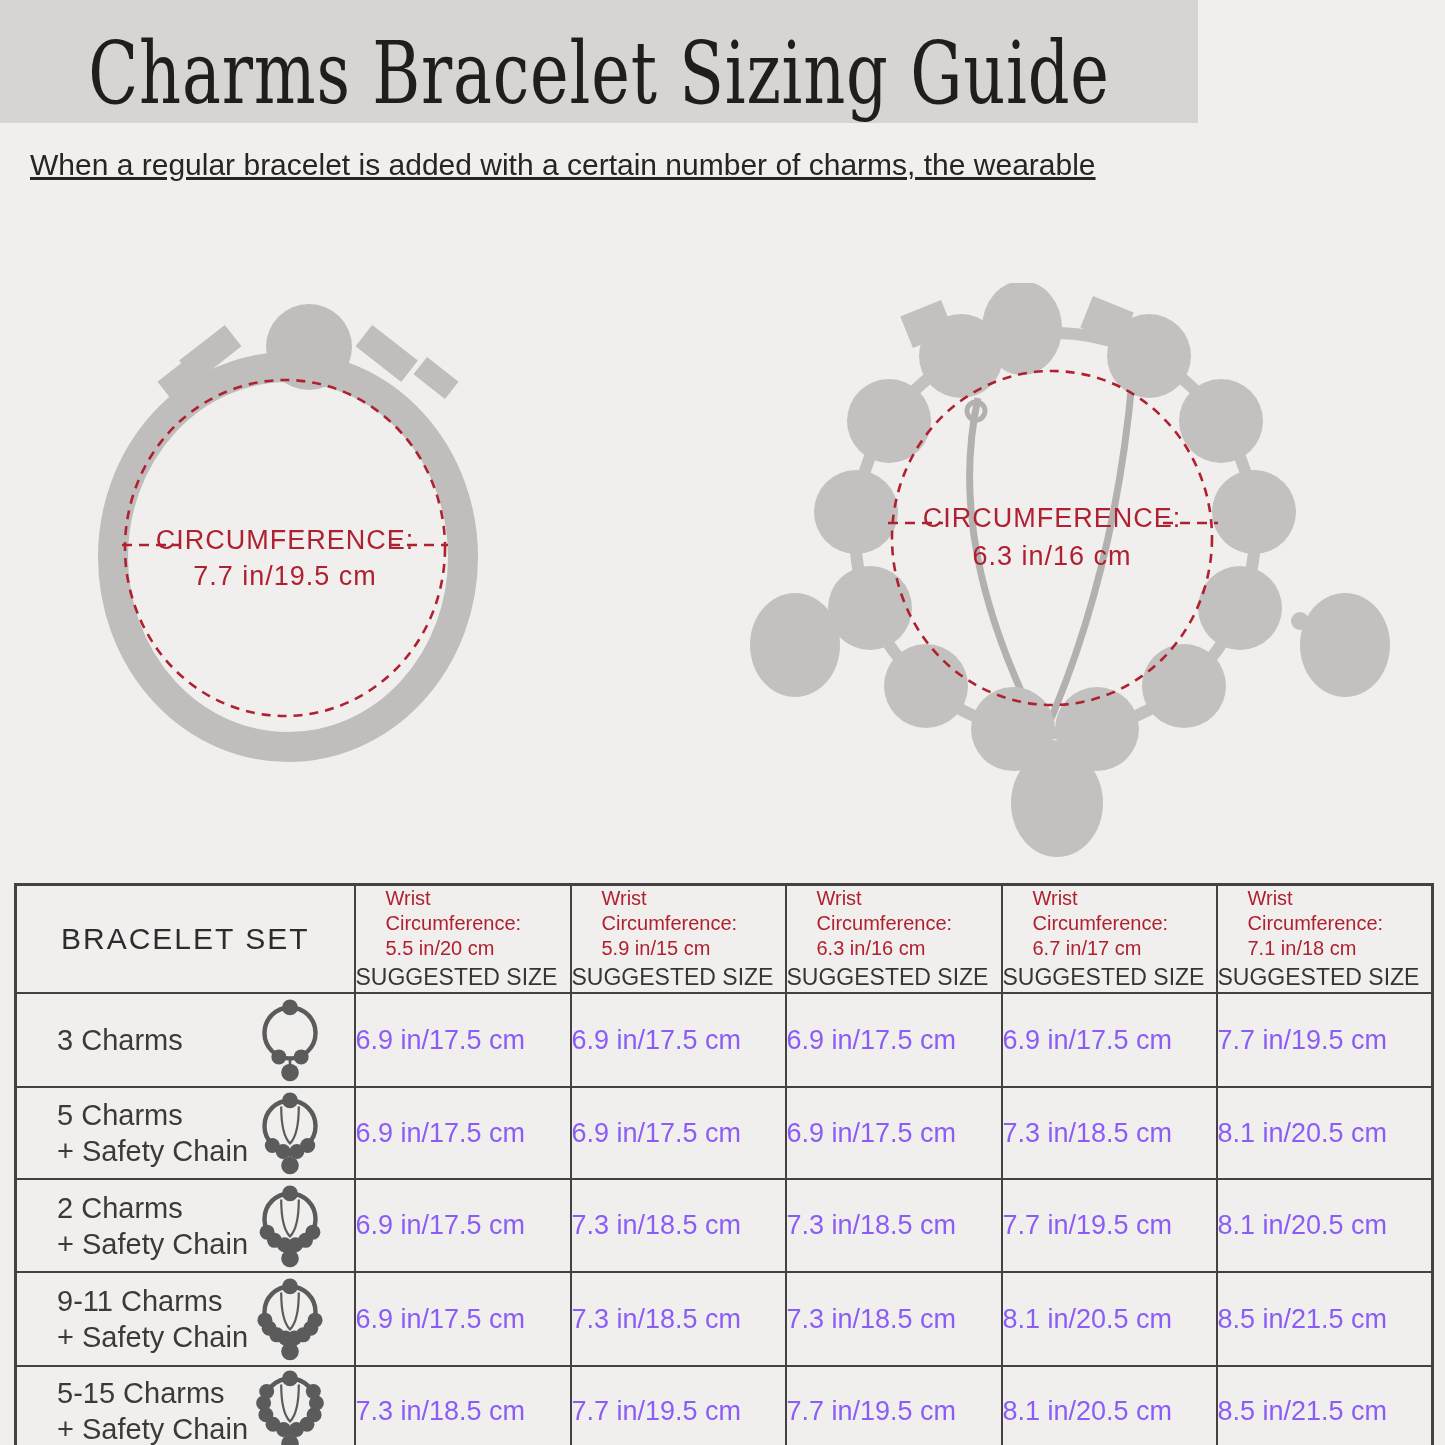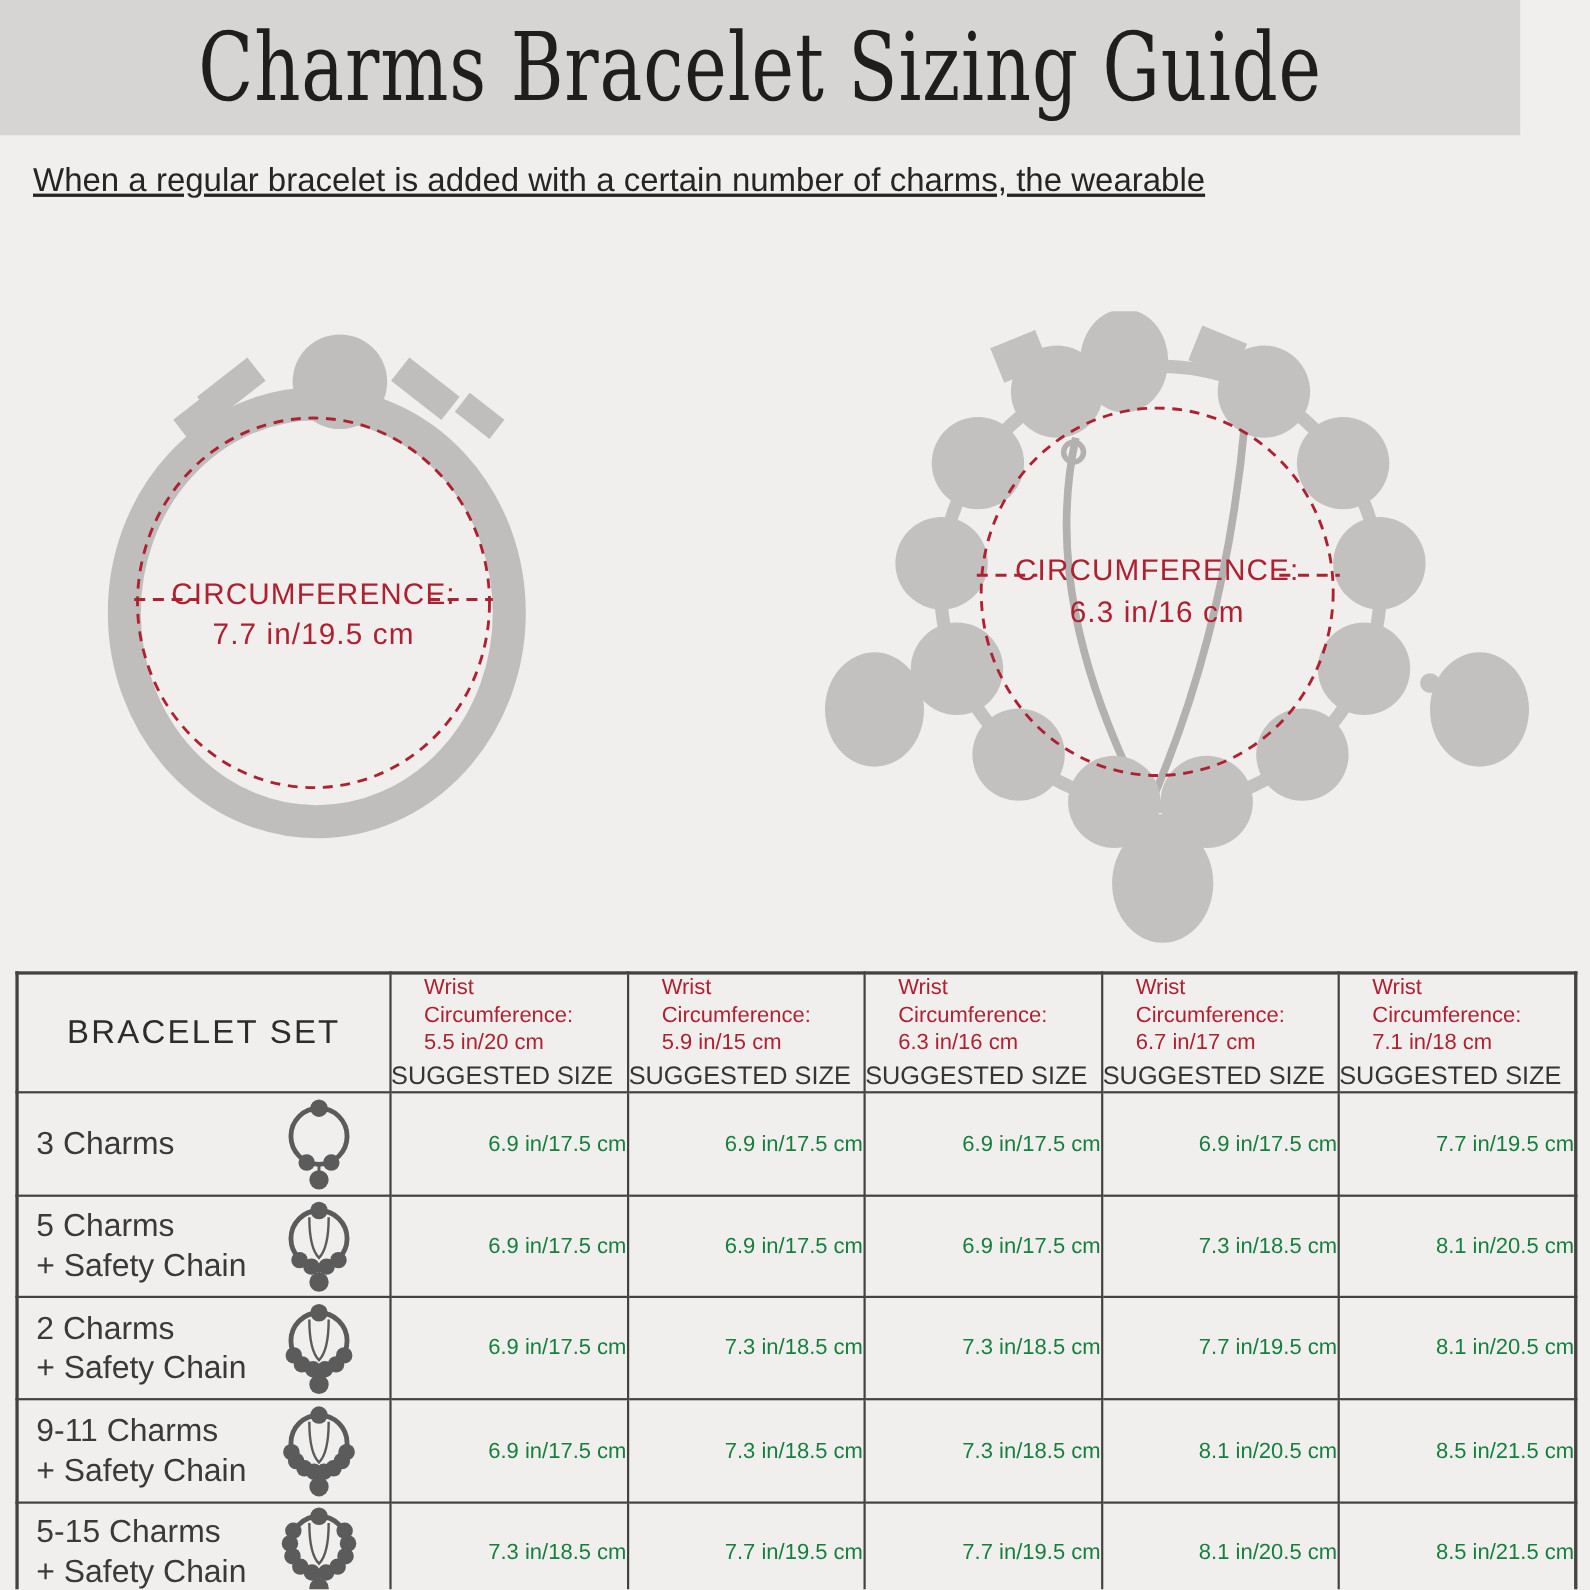--- a/index.html
+++ b/index.html
@@ -1,40 +1,40 @@
 <!DOCTYPE html>
 <html><head>
 <meta charset="utf-8">
 <style>
   html,body{margin:0;padding:0;background:#f1efee;}
   .page{position:relative;width:1445px;height:1445px;background:#f1efee;overflow:hidden;
         font-family:"Liberation Sans",sans-serif;color:#2b2a29;}
   
-  .title-band{position:absolute;left:0;top:0;width:1382px;height:123px;background:#d7d5d4;
-              display:flex;align-items:center;justify-content:center;}
+  .title-band{position:absolute;left:0;top:0;width:1198px;height:123px;background:#d7d5d4;
+              display:flex;align-items:flex-end;justify-content:center;}
   .title-band h1{margin:0;font-family:"DejaVu Serif",serif;font-weight:500;font-size:86px;
                  color:#1f1e1d;white-space:nowrap;transform:scaleX(0.76);letter-spacing:1px;}
   
   .intro{position:absolute;left:30px;top:146px;width:1400px;font-size:30px;line-height:38px;color:#262524;text-decoration:underline;}
   
   .diagrams{position:absolute;left:0;top:283px;width:1445px;height:578px;}
   
   .size-table-wrap{position:absolute;left:14px;top:883px;width:1417px;height:550px;}
   table.size-table{width:100%;height:100%;border-collapse:collapse;table-layout:fixed;
                    border:3px solid #434240;background:#f1efee;}
   table.size-table th,table.size-table td{border:2px solid #434240;padding:0;vertical-align:middle;}
   th.corner{font-size:30px;font-weight:normal;letter-spacing:2px;color:#2c2c2c;text-align:center;}
   th.wrist{text-align:left;font-weight:normal;padding-left:13px;padding-right:4px;}
   .wrist-red{color:#af2130;font-size:20px;line-height:25px;font-weight:normal;padding-left:30px;}
   .wrist-sug{color:#363533;font-size:23px;line-height:29px;margin-top:2px;}
   td.label-cell{padding:0;}
   .label-flex{display:flex;align-items:center;width:100%;}
-  .label-lines{flex:1;padding-left:16px;font-size:29px;line-height:36px;color:#3b3a39;}
+  .label-lines{flex:1;padding-left:40px;font-size:29px;line-height:36px;color:#3b3a39;}
   .row-icon{width:76px;height:88px;margin-right:26px;flex:0 0 auto;}
-  td.val{text-align:right;font-size:20px;color:#15803d;}
+  td.val{text-align:left;font-size:27px;color:#8b5cf6;}
   .ico-stroke{stroke:#5b5b5b;fill:none;}
   .ico-fill{fill:#5b5b5b;}
 </style>
 </head>
 <body>
 
 <div class="page">
 
   <div class="title-band">
     <h1>Charms Bracelet Sizing Guide</h1>

